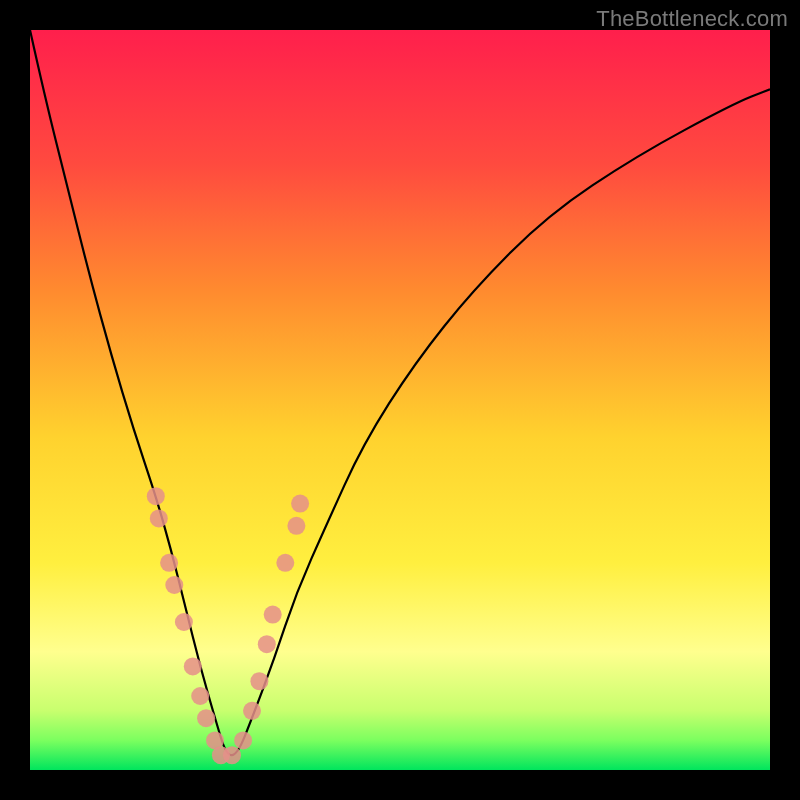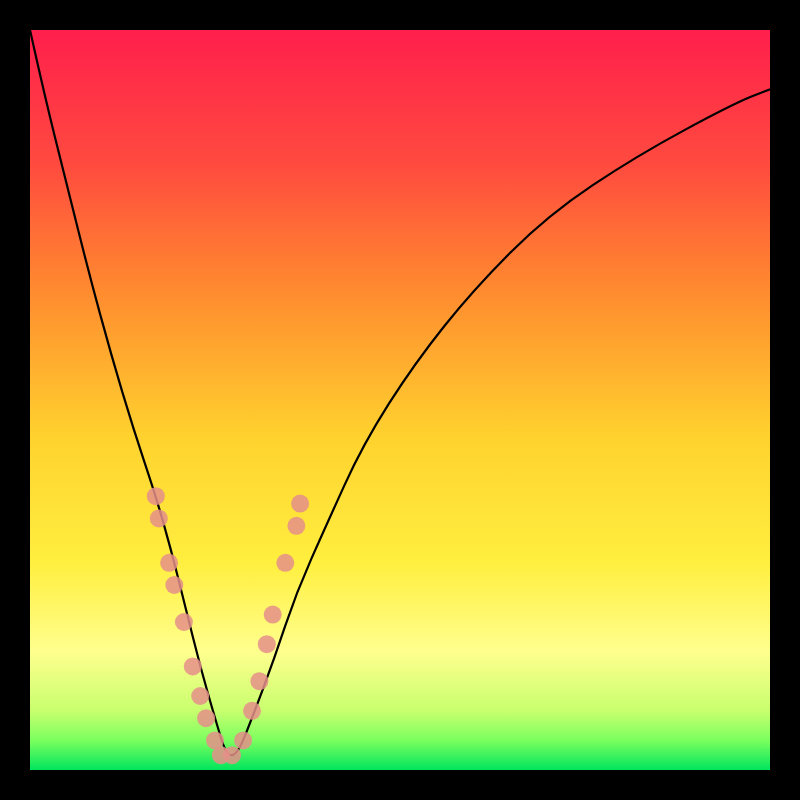--- a/index.html
+++ b/index.html
@@ -86,13 +86,14 @@
           <circle cx="222.0" cy="680.8" r="9" fill="#e58f8a" fill-opacity="0.85"></circle>
           <circle cx="229.4" cy="651.2" r="9" fill="#e58f8a" fill-opacity="0.85"></circle>
           <circle cx="236.8" cy="614.2" r="9" fill="#e58f8a" fill-opacity="0.85"></circle>
           <circle cx="242.7" cy="584.6" r="9" fill="#e58f8a" fill-opacity="0.85"></circle>
           <circle cx="255.3" cy="532.8" r="9" fill="#e58f8a" fill-opacity="0.85"></circle>
           <circle cx="266.4" cy="495.8" r="9" fill="#e58f8a" fill-opacity="0.85"></circle>
           <circle cx="270.1" cy="473.6" r="9" fill="#e58f8a" fill-opacity="0.85"></circle>
         </g>
     </svg>
   </div>
+  <div class="watermark">TheBottleneck.com</div>
 </div>
 
 </body></html>

